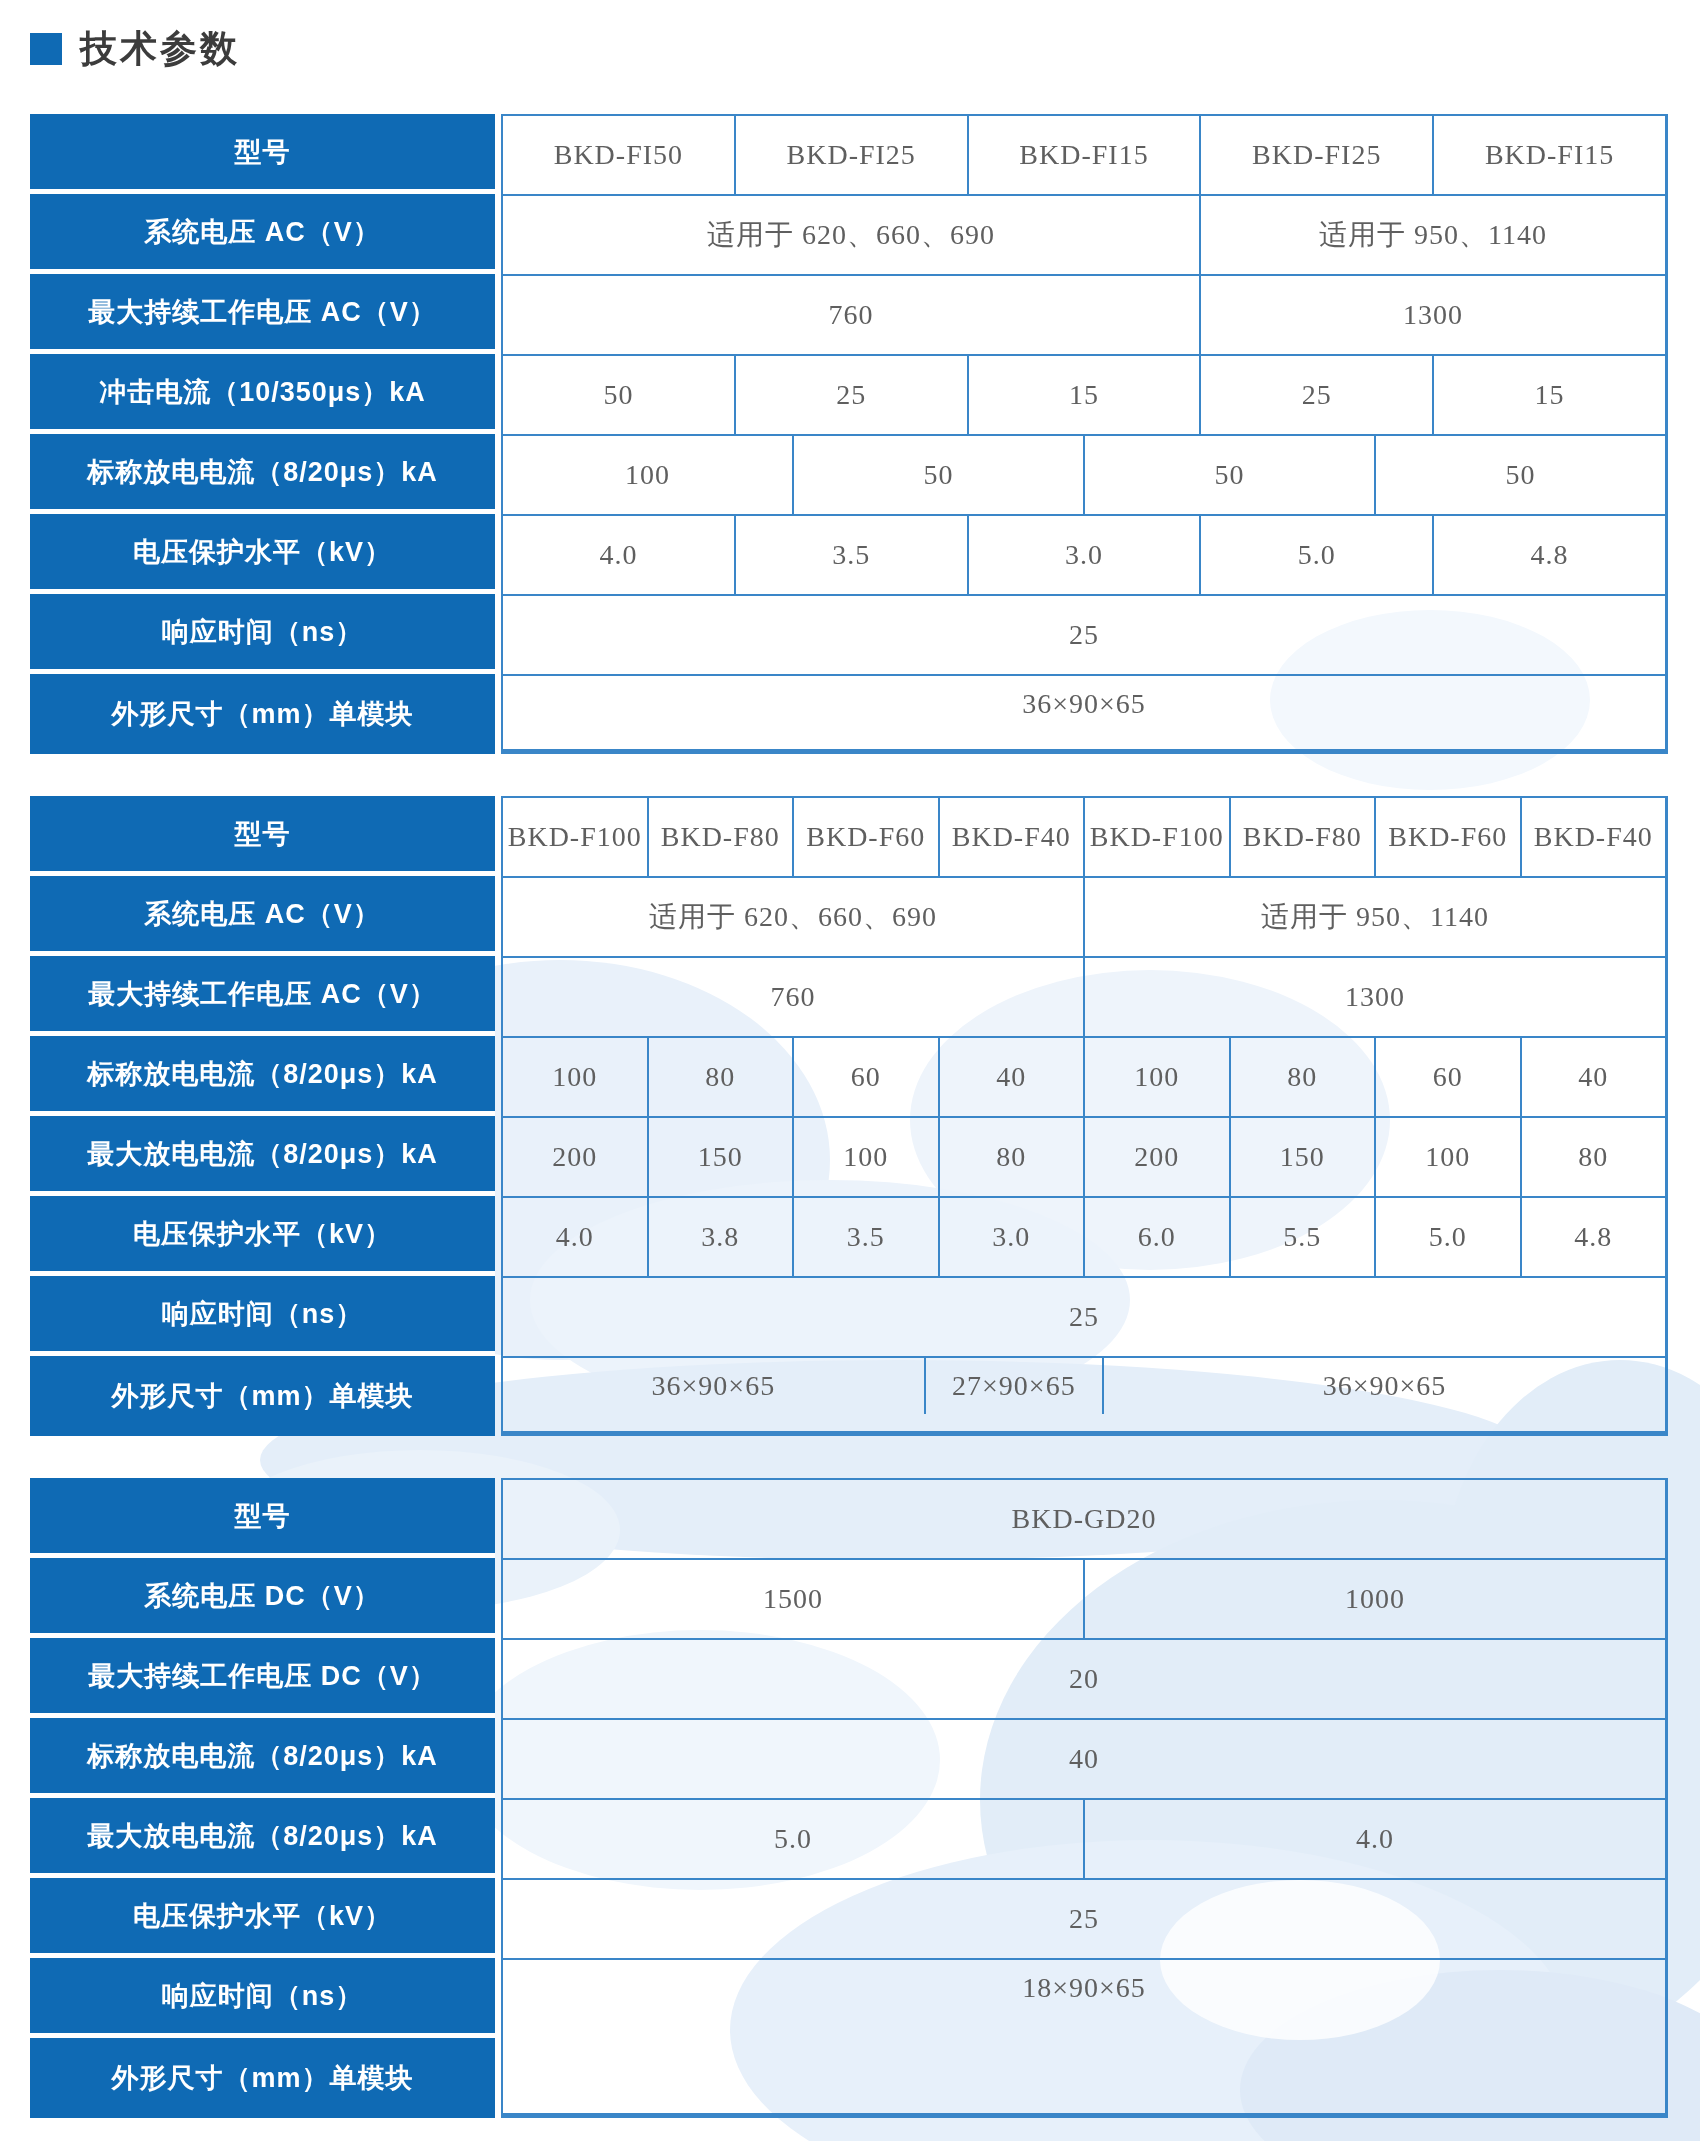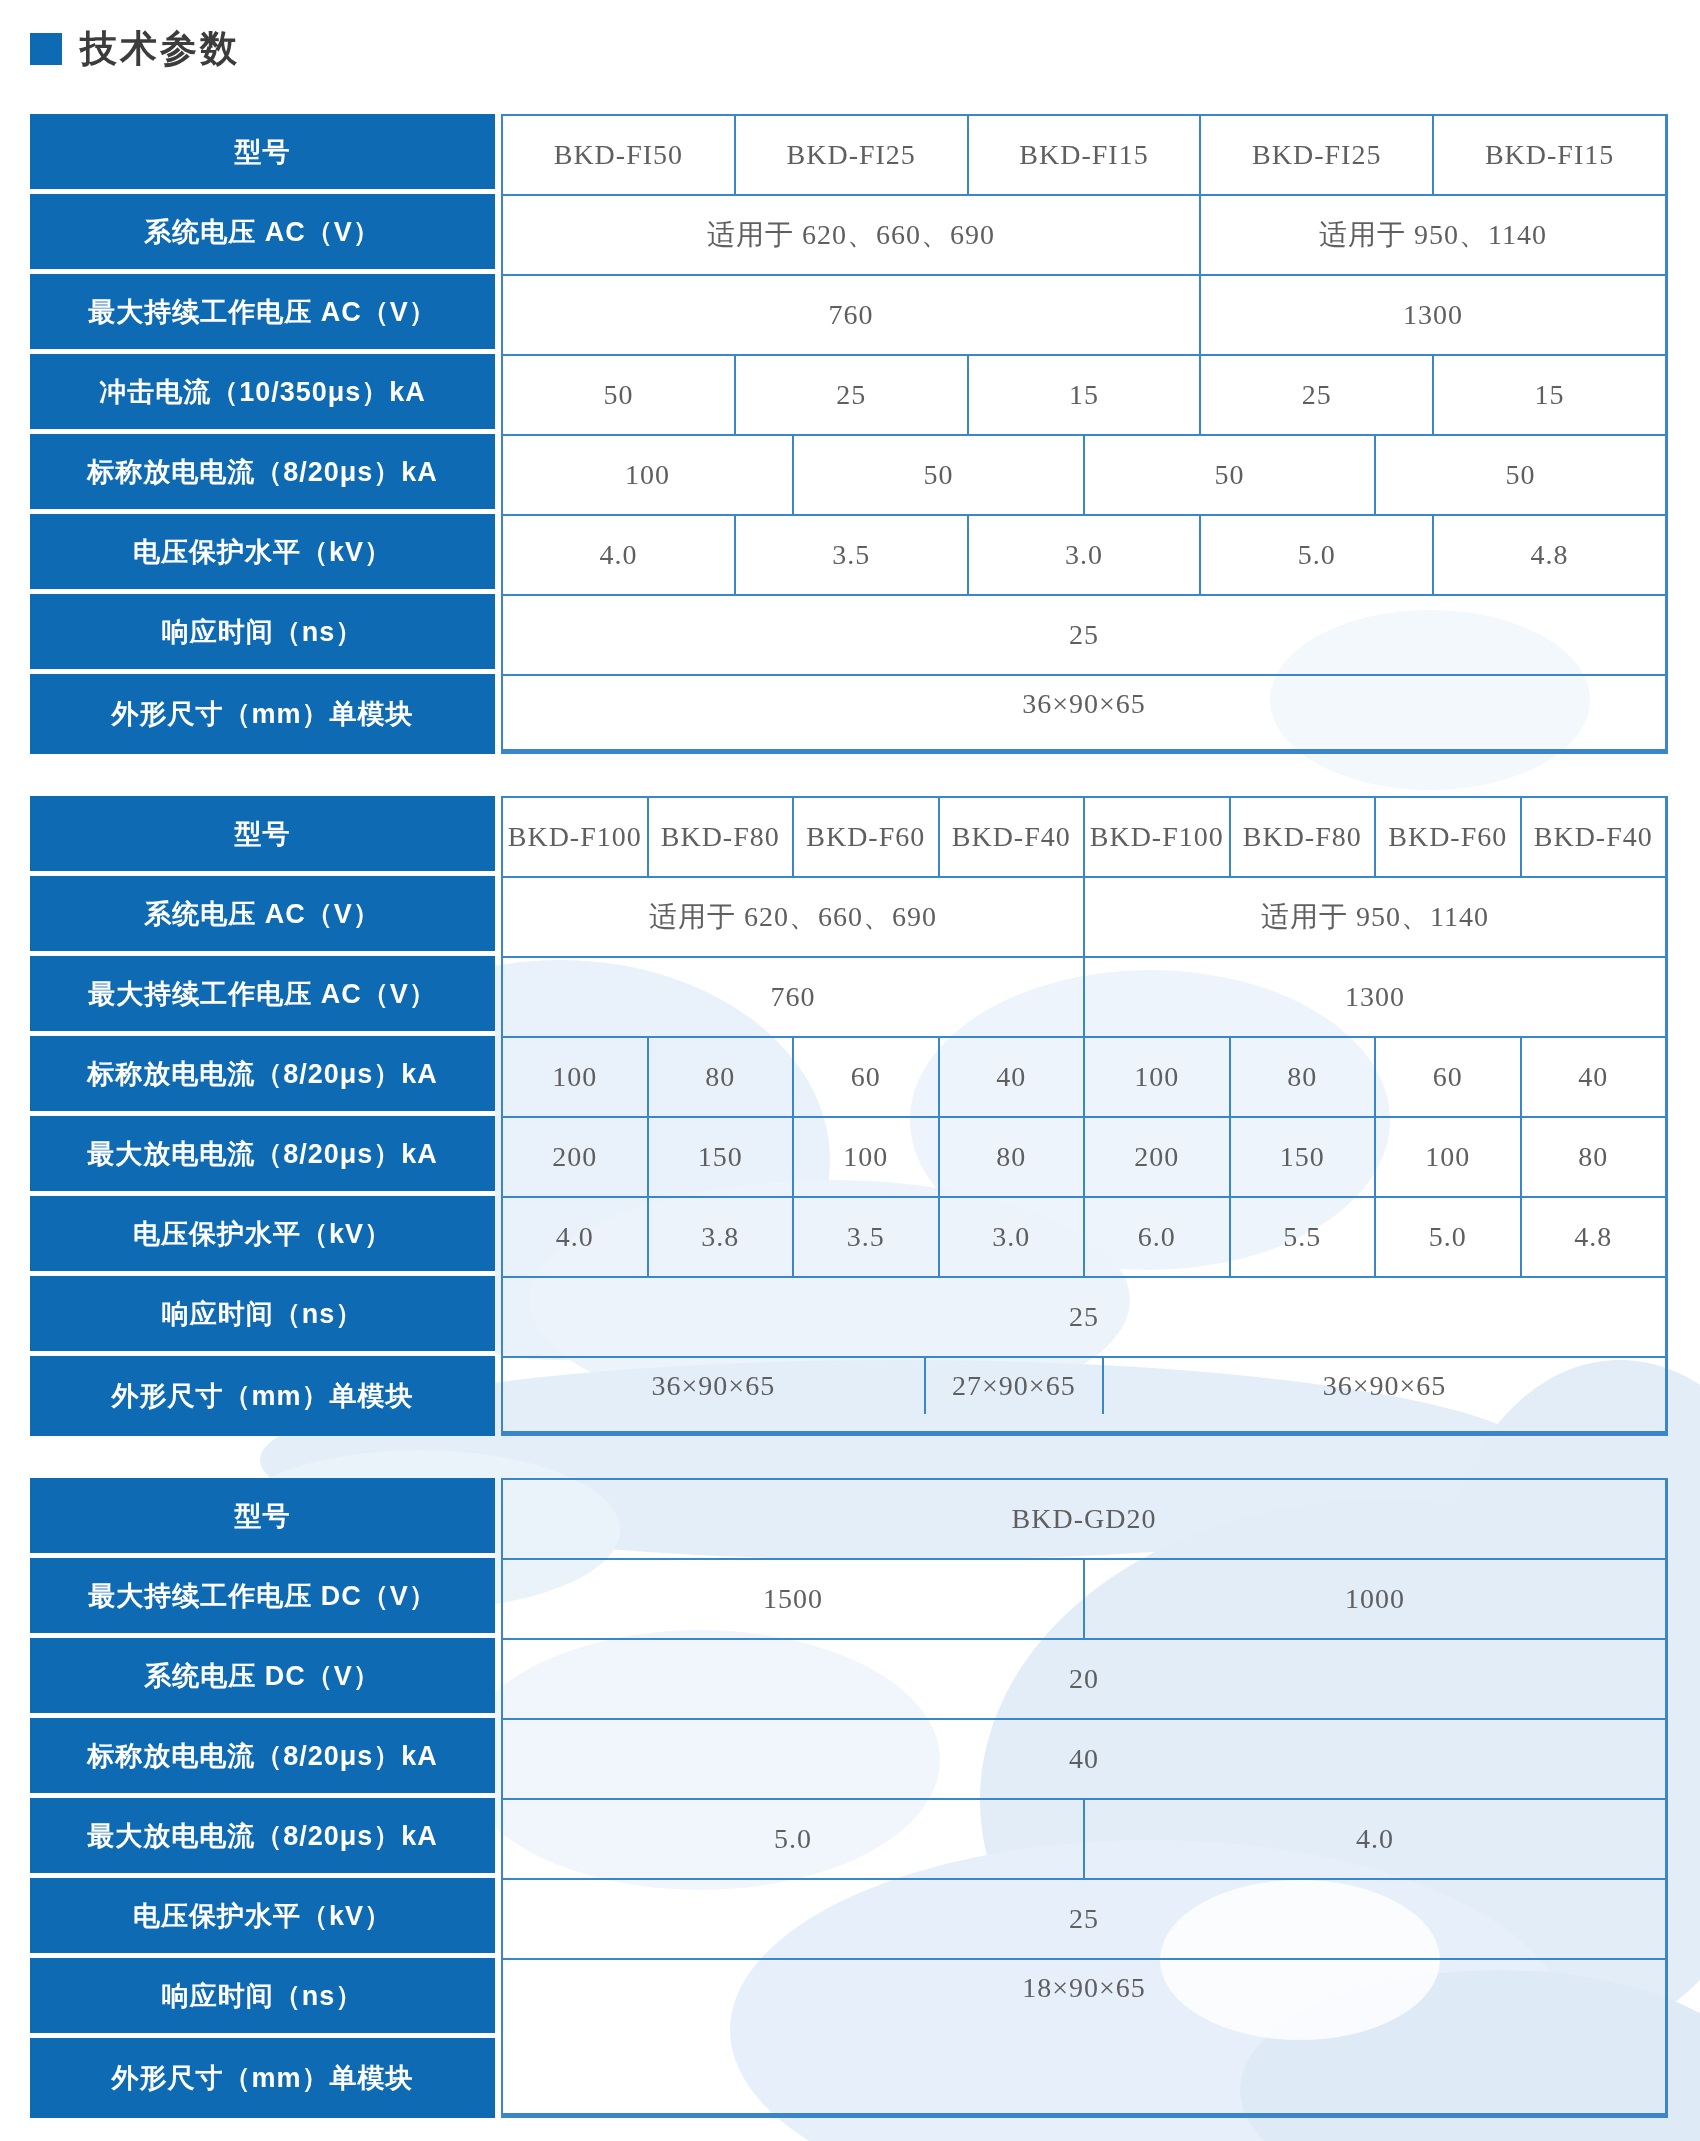--- a/index.html
+++ b/index.html
@@ -223,22 +223,22 @@
         <div class="c f3">36×90×65</div>
         <div class="c f1 narrow">27×90×65</div>
         <div class="c f4">36×90×65</div>
       </div>
     </div>
   </section>
 
   <section class="param-table">
     <div class="label-col">
       <div class="label-cell">型号</div>
+      <div class="label-cell">系统电压 DC（V）</div>
       <div class="label-cell">最大持续工作电压 DC（V）</div>
-      <div class="label-cell">系统电压 DC（V）</div>
       <div class="label-cell">标称放电电流（8/20μs）kA</div>
       <div class="label-cell">最大放电电流（8/20μs）kA</div>
       <div class="label-cell">电压保护水平（kV）</div>
       <div class="label-cell">响应时间（ns）</div>
       <div class="label-cell">外形尺寸（mm）单模块</div>
     </div>
     <div class="data-area">
       <div class="data-row">
         <div class="c f2">BKD-GD20</div>
       </div>

